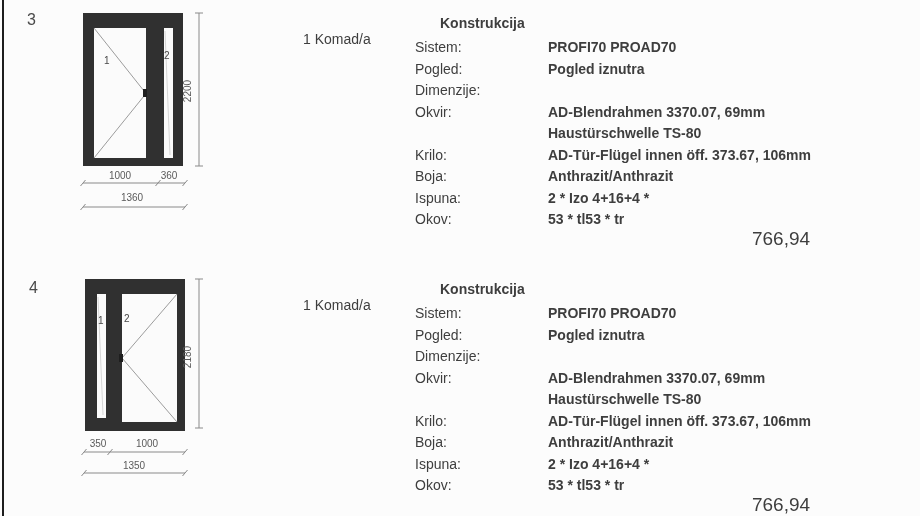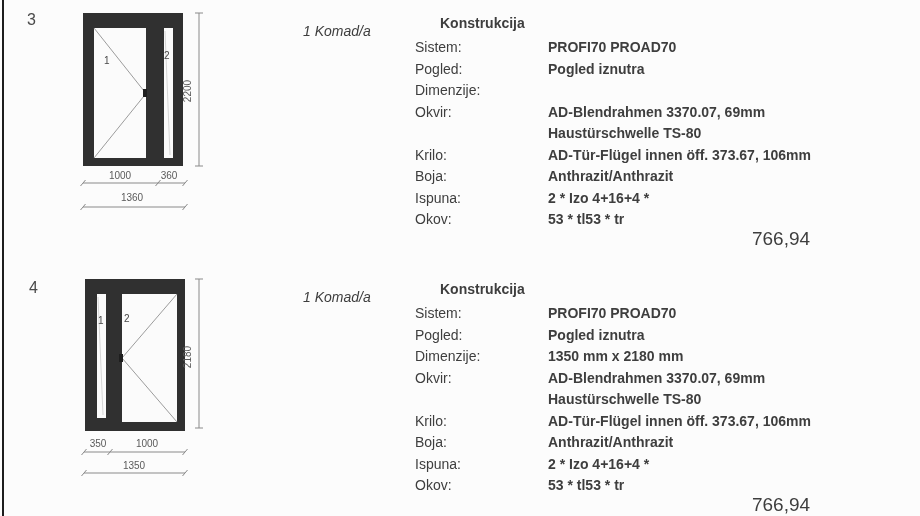--- a/index.html
+++ b/index.html
@@ -20,21 +20,21 @@
   .num-4{ left:29px; top:279px; }
   .drawing{ position:absolute; left:75px; width:150px; height:215px; }
   .draw-3{ top:8px; }
   .draw-4{ top:272px; }
   .text-block{
     position:absolute; left:303px; width:578px; height:240px;
   }
   .tb-3{ top:15px; }
   .tb-4{ top:281px; }
   .head-row{ position:relative; height:21px; font-size:14px; }
-  .qty{ position:absolute; left:0; top:8px; white-space:nowrap;font-style:italic; }
+  .qty{ position:absolute; left:0; top:16px; white-space:nowrap; }
   .konstr-title{ position:absolute; left:118px; top:0; font-weight:bold; white-space:nowrap;margin-left:19px; }
   .specs{ position:absolute; left:112px; top:22px; }
   .spec-row{ display:flex; height:21.5px; line-height:21.5px; font-size:14px; }
   .spec-label{ width:133px; flex:0 0 133px; white-space:nowrap; }
   .spec-value{ white-space:nowrap;font-weight:bold; }
   .price{
     position:absolute; top:213px; right:0; width:200px;
     text-align:center; font-size:19px;
   }
   svg text{
@@ -175,21 +175,20 @@
           <span class="spec-value">PROFI70 PROAD70</span>
         </div>
 
         <div class="spec-row">
           <span class="spec-label">Pogled:</span>
           <span class="spec-value">Pogled iznutra</span>
         </div>
 
         <div class="spec-row">
           <span class="spec-label">Dimenzije:</span>
-          <span class="spec-value">1350 mm x 2180 mm</span>
         </div>
 
         <div class="spec-row">
           <span class="spec-label">Okvir:</span>
           <span class="spec-value">AD-Blendrahmen 3370.07, 69mm</span>
         </div>
 
         <div class="spec-row">
           <span class="spec-label"></span>
           <span class="spec-value">Haustürschwelle TS-80</span>

